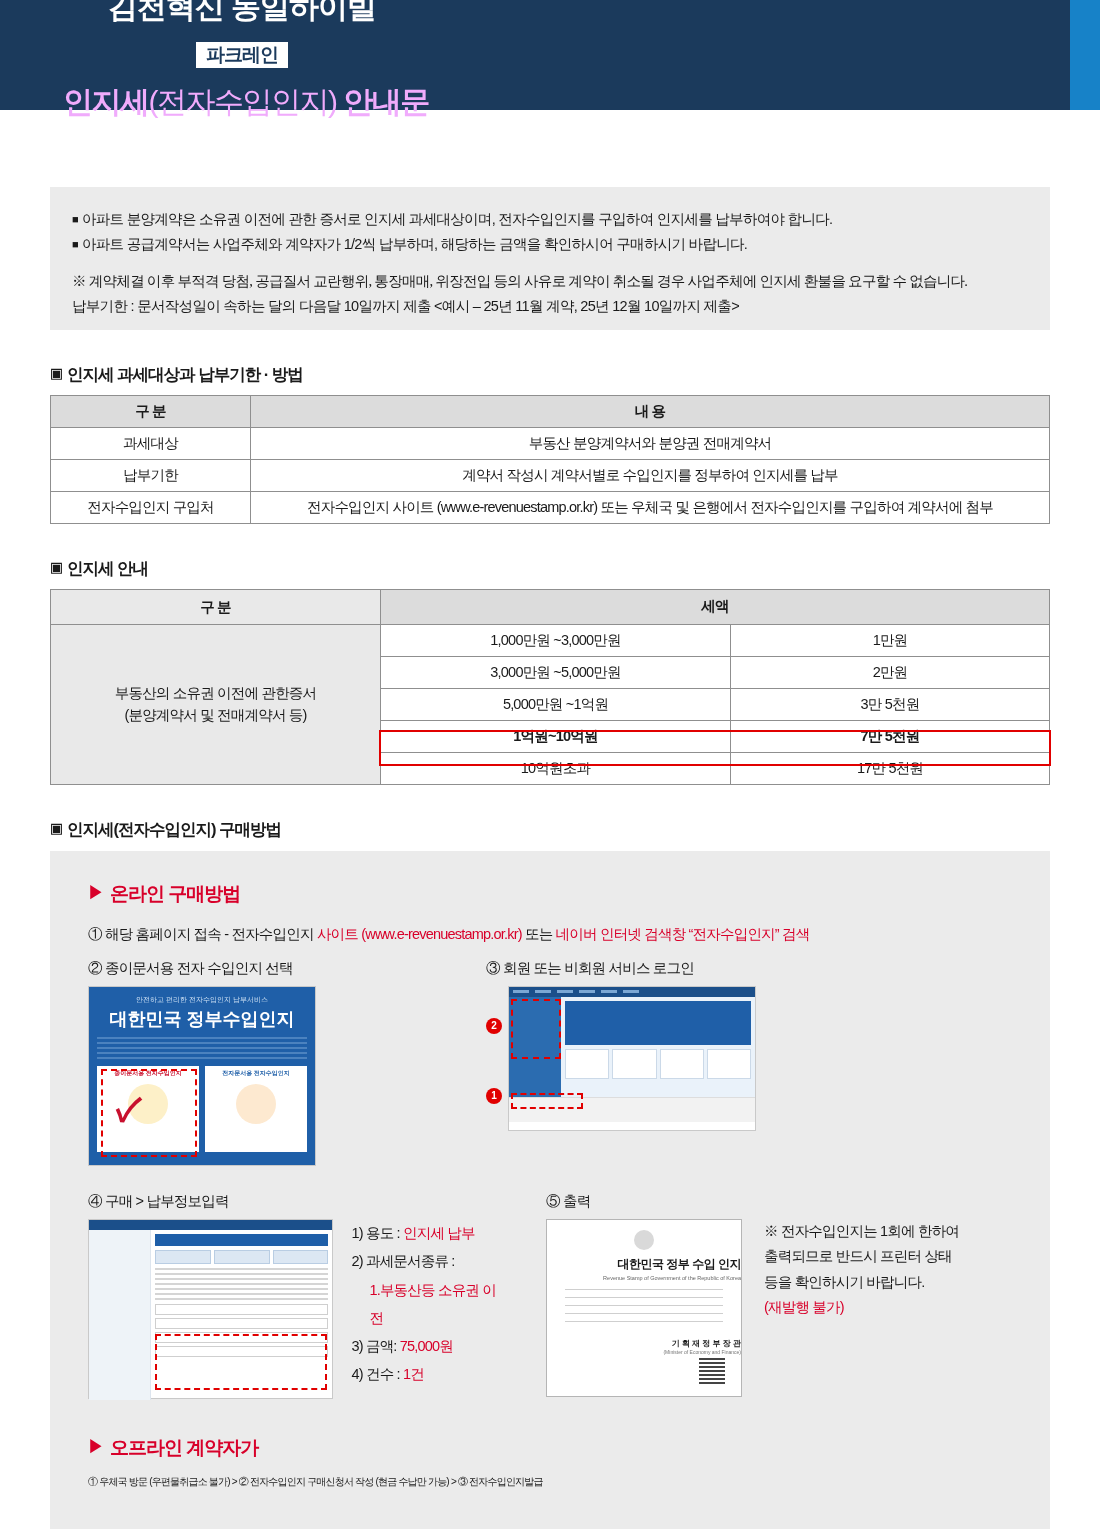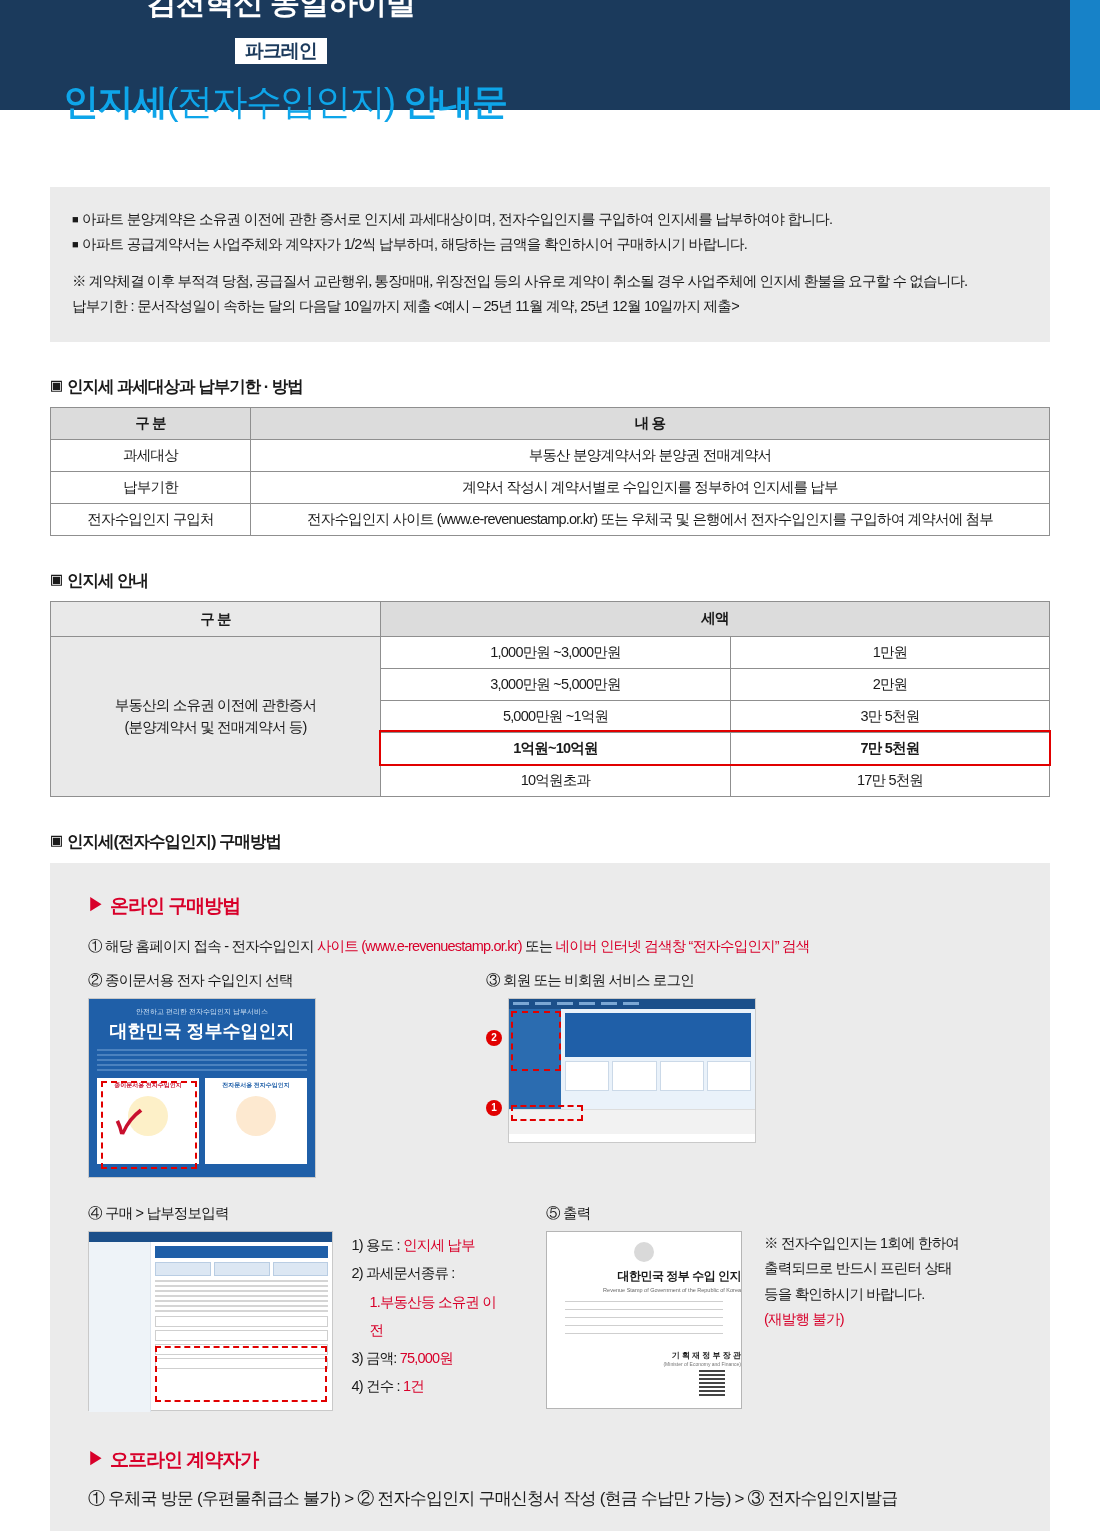--- a/index.html
+++ b/index.html
@@ -26,30 +26,30 @@
   }
   .header-inner { display:flex; align-items:center; padding-left:55px; gap:14px;flex-direction:column; }
   .h-title1 {
     color:#ffffff; font-size:30px; font-weight:bold; letter-spacing:-1px;
   }
   .h-badge {
     background:#ffffff; color:#1b3a5c; font-size:19px; font-weight:bold;
     padding:3px 10px 4px; letter-spacing:-1px; line-height:1;
   }
   .h-title2 {
-    color:#0ea5e9; font-size:36px; font-weight:bold; letter-spacing:-1.5px; margin-left:8px;
+    color:#f0abfc; font-size:30px; font-weight:bold; letter-spacing:-1.5px; margin-left:8px;
   }
   .h-title2 .thin { font-weight:normal; }
 
   
   .content { padding:0 50px; }
   .notice {
     margin-top:77px;
     background:#ebebeb;
-    padding:20px 22px 22px;
+    padding:20px 22px 10px;
     font-size:14.5px;
     letter-spacing:-0.7px;
     line-height:1.75;
   }
   .notice .sq { font-size:11px; vertical-align:1px; margin-right:4px; }
   .notice .l3 { margin-top:11px;font-family:Liberation Serif, serif; }
 
   
   .sec-title {
     margin-top:34px; margin-bottom:9px;
@@ -168,21 +168,21 @@
   .m4 .qr {
     width:26px;height:26px;background:
       repeating-linear-gradient(0deg,#444 0 2px,#fff 2px 4px),
       repeating-linear-gradient(90deg,#444 0 2px,transparent 2px 4px);
     position:absolute; right:16px; bottom:12px;
   }
 
   .info-list { font-size:14.5px; letter-spacing:-0.8px; line-height:1.95; }
   .note-right { font-size:14.5px; letter-spacing:-0.8px; line-height:1.75; }
   .offline { margin-top:36px; }
-  .offline-line { font-size:17px; letter-spacing:-0.8px; margin-top:14px; }
+  .offline-line { font-size:10px; letter-spacing:-0.8px; margin-top:14px; }
 </style>
 </head>
 <body>
 
 <div class="header">
   <div class="header-inner">
     <span class="h-title1">김천혁신 동일하이빌</span>
     <span class="h-badge">파크레인</span>
     <span class="h-title2">
       <span>인지세</span><span class="thin">(전자수입인지)</span> <span>안내문</span>

